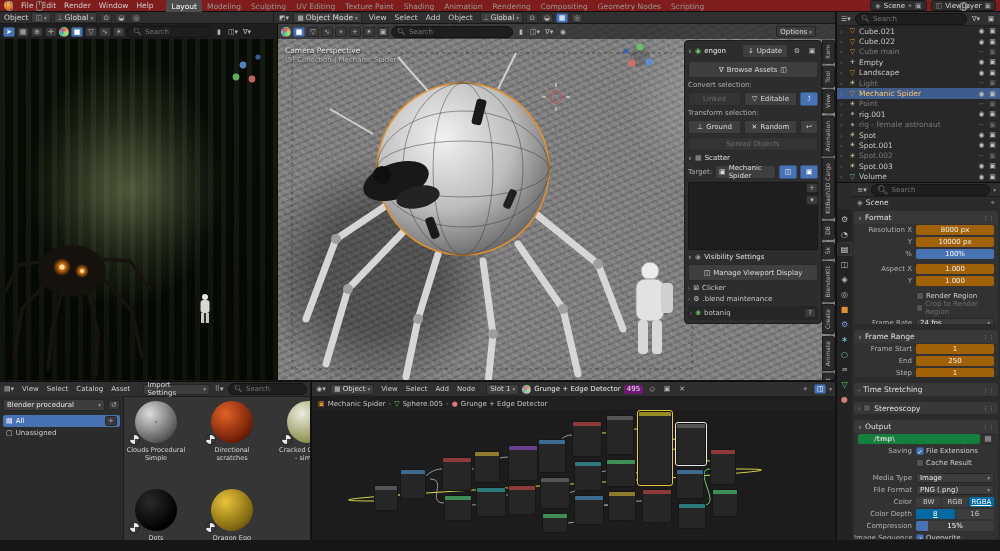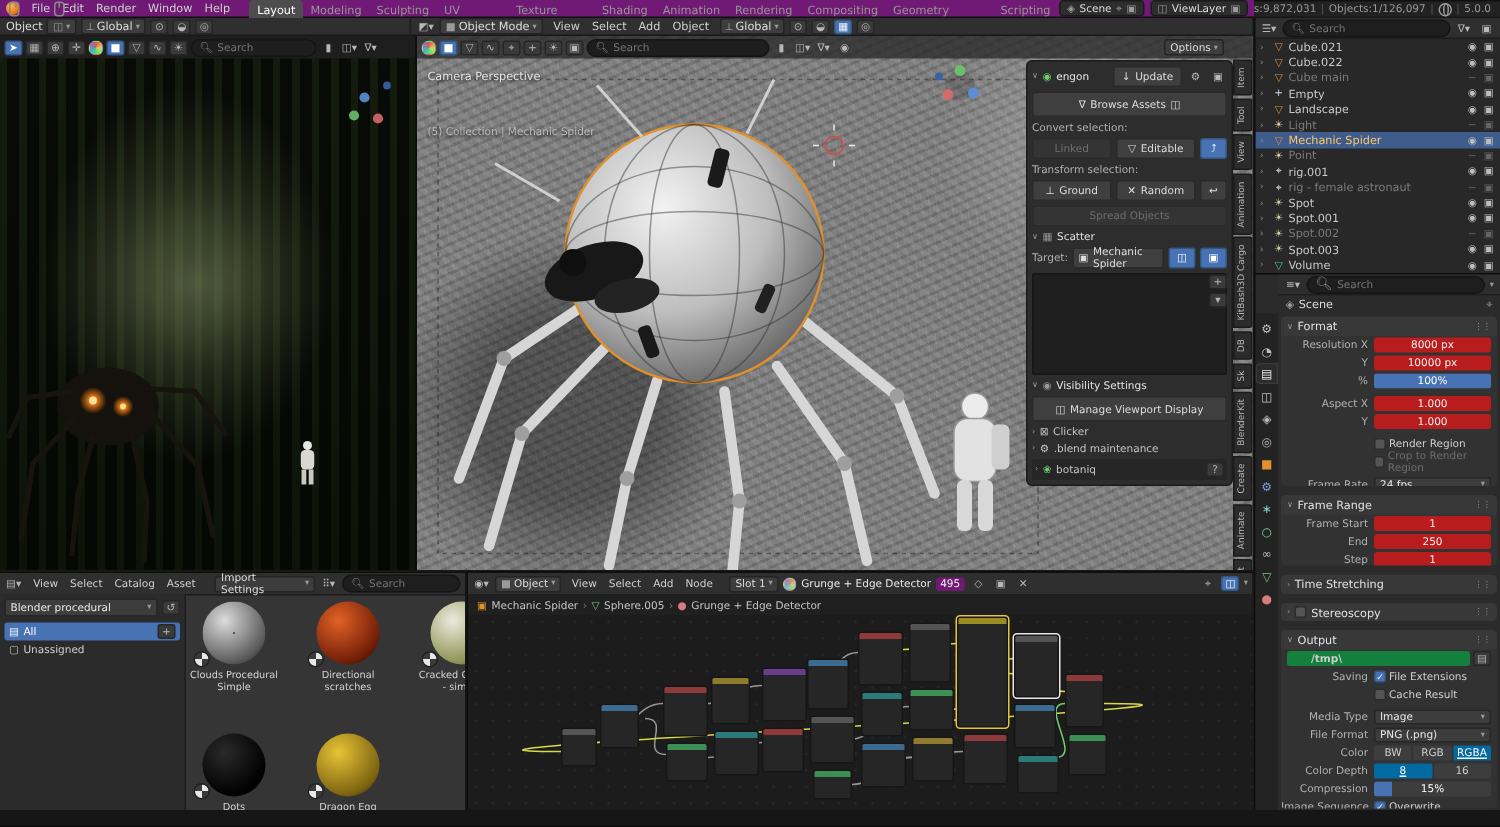--- a/index.html
+++ b/index.html
@@ -1,21 +1,21 @@
 <!DOCTYPE html>
 <html><head>
 <meta charset="utf-8">
 <style>
   html,body{margin:0;padding:0;background:#000;}
   #app{position:relative;width:1000px;height:551px;background:#161616;overflow:hidden;
        font-family:"DejaVu Sans",sans-serif;font-size:9px;color:#c8c8c8;-webkit-font-smoothing:antialiased;}
   .abs{position:absolute;}
   .flex{display:flex;align-items:center;}
   
-  #menubar{left:0;top:0;width:836px;height:12px;background:#701a75;border-bottom:1px solid #101010;
+  #menubar{left:0;top:0;width:1000px;height:12px;background:#7f1d1d;border-bottom:1px solid #101010;
            display:flex;align-items:center;gap:1px;padding:0 4px;font-size:7.5px;box-sizing:border-box;}
   .logo{width:9px;height:9px;border-radius:50%;background:radial-gradient(circle at 35% 35%,#ffb25e,#e87d0d 60%,#9e4f04);margin-right:3px;}
   .menu-item{padding:0 4px;color:#cfcfcf;}
   #workspaces{display:flex;margin-left:8px;}
   .ws-tab{padding:0 5px;color:#969696;height:12px;line-height:13px;}
   .ws-tab.active{background:#4d4d4d;color:#fff;border-radius:3px 3px 0 0;}
   #topbar-right{margin-left:auto;display:flex;gap:4px;align-items:center;}
   .pill{display:flex;align-items:center;gap:3px;background:#2d2d2d;border:1px solid #1a1a1a;border-radius:3px;padding:0 4px;height:9px;font-size:7px;color:#ddd;}
   .pico{font-size:7px;color:#9a9a9a;}
   
@@ -80,21 +80,21 @@
   .ptab.active{background:#2b2b2b;outline:1px solid #3a3a3a;}
   #props-search{position:absolute;left:15px;top:0;right:0;height:13px;background:#2e2e2e;border-bottom:1px solid #1e1e1e;display:flex;align-items:center;padding:0 4px;gap:3px;}
   #props-bc{position:absolute;left:15px;top:13px;right:0;height:13px;display:flex;align-items:center;gap:3px;padding:0 5px;font-size:7.5px;color:#ddd;}
   #prop-sections{position:absolute;left:15px;top:27px;right:0;bottom:0;overflow:hidden;display:flex;flex-direction:column;gap:6px;padding:1px 2px;}
   .sect{background:#323232;border-radius:3px;overflow:hidden;}
   .sechead{display:flex;align-items:center;gap:3px;height:13px;padding:0 4px;background:#383838;color:#e0e0e0;font-size:7.5px;}
   .sechead .sp{flex:1;}
   .prow{display:flex;align-items:center;height:12px;padding:0 4px 0 0;gap:4px;font-size:7px;}
   .plabel{width:58px;text-align:right;color:#b2b2b2;flex:0 0 58px;white-space:nowrap;}
   .pctl{flex:1;display:flex;align-items:center;gap:2px;min-width:0;}
-  .pfield{flex:1;background:#b91c1c;border-radius:2px;height:10px;display:flex;align-items:center;justify-content:center;color:#f0f0f0;}
+  .pfield{flex:1;background:#a16207;border-radius:2px;height:10px;display:flex;align-items:center;justify-content:center;color:#f0f0f0;}
   .pdrop{flex:1;background:#3d3d3d;border:1px solid #272727;border-radius:2px;height:10px;display:flex;align-items:center;padding:0 3px;color:#e8e8e8;box-sizing:border-box;}
   .pdrop .sp{flex:1;}
   .pslider{flex:1;background:#3d3d3d;border-radius:2px;height:10px;position:relative;overflow:hidden;}
   .pslider .fill{position:absolute;left:0;top:0;bottom:0;background:#4772b3;}
   .pslider .txt{position:absolute;inset:0;display:flex;align-items:center;justify-content:center;color:#fff;}
   .cbox{width:8px;height:8px;border-radius:2px;background:#545454;border:1px solid #2c2c2c;display:flex;align-items:center;justify-content:center;font-size:6px;color:#fff;box-sizing:border-box;}
   .cbox.checked{background:#4772b3;border-color:#35567f;}
   .ctext{color:#cfcfcf;}
   .dis .ctext{color:#6d6d6d;}
   .seg{flex:1;display:flex;gap:1px;}
@@ -298,21 +298,21 @@
       <span class="ibtn flat">∇▾</span>
       <span class="ibtn flat">◉</span>
       <span style="flex:1;"></span>
       <span class="drop" style="margin-right:16px;">
         <span>Options</span>
           <span class="caret">▾</span>
       </span>
     </div>
 
     <div class="overlay-txt" style="left:7px;top:22px;font-size:7.5px;color:#e8e8e8;">Camera Perspective</div>
-    <div class="overlay-txt" style="left:7px;top:32px;font-size:7px;color:#bdbdbd;margin-top:28px;">(5) Collection | Mechanic Spider</div>
+    <div class="overlay-txt" style="left:7px;top:32px;font-size:7px;color:#bdbdbd;">(5) Collection | Mechanic Spider</div>
 
     <svg class="abs" style="left:0;top:15px;z-index:5;" width="557" height="341" viewBox="0 0 557 341">
       <defs>
         <radialGradient id="sphereG" cx="38%" cy="32%" r="75%">
           <stop offset="0%" stop-color="#f2f2f2"></stop>
           <stop offset="55%" stop-color="#bdbdbd"></stop>
           <stop offset="100%" stop-color="#5f5f5f"></stop>
         </radialGradient>
       </defs>
       <rect x="14" y="14" width="400" height="316" fill="none" stroke="rgba(0,0,0,.35)" stroke-dasharray="3 3"></rect>

